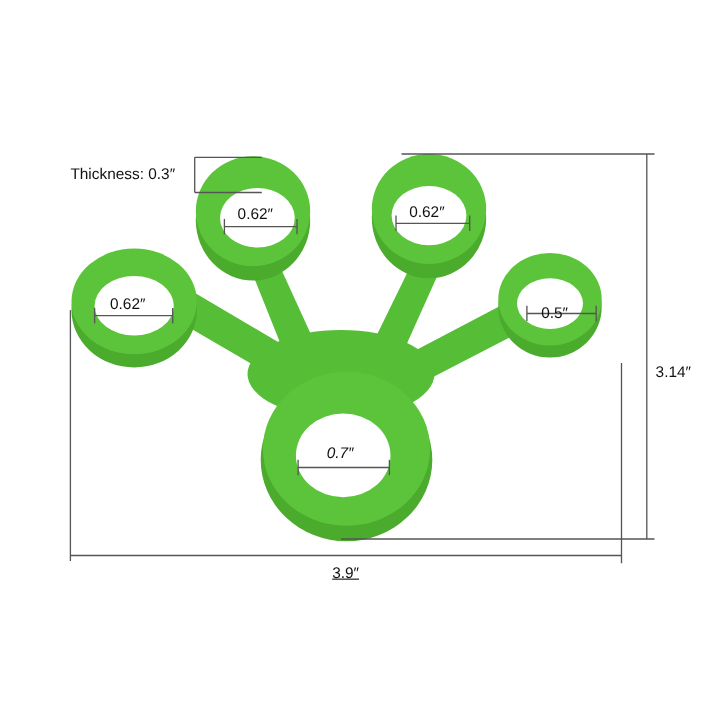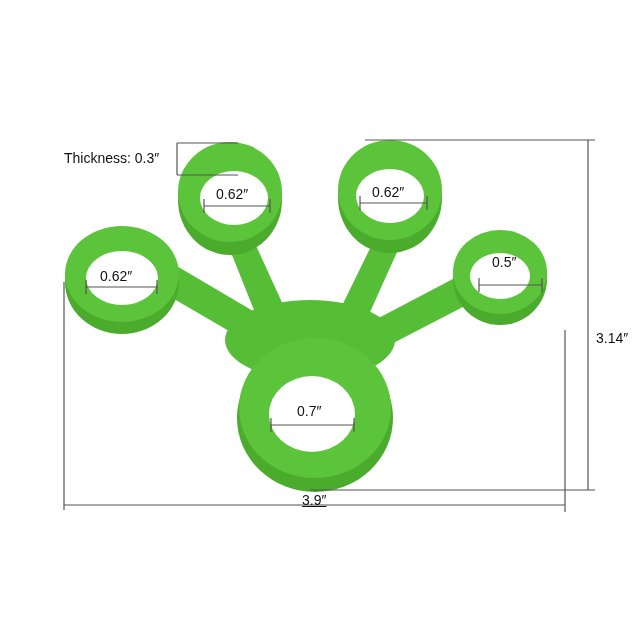--- a/index.html
+++ b/index.html
@@ -69,17 +69,17 @@
       <line x1="365" y1="140" x2="595" y2="140"></line>
       <line x1="588" y1="140" x2="588" y2="490"></line>
       <line x1="310" y1="490" x2="595" y2="490"></line>
     </g>
   </svg>
 
   <span class="lbl" style="left:64px;top:150px;">Thickness: 0.3″</span>
   <span class="lbl" style="left:216px;top:186px;">0.62″</span>
   <span class="lbl" style="left:372px;top:184px;">0.62″</span>
   <span class="lbl" style="left:100px;top:268px;">0.62″</span>
-  <span class="lbl" style="left:492px;top:254px;">0.5″</span>
-  <span class="lbl" style="left:297px;top:403px;">0.7″</span>
-  <span class="lbl" style="left:302px;top:492px;text-decoration:underline;">3.9″</span>
+  <span class="lbl" style="left:492px;top:276px;">0.5″</span>
+  <span class="lbl" style="left:297px;top:403px;font-style:italic;">0.7″</span>
+  <span class="lbl" style="left:302px;top:512px;text-decoration:underline;">3.9″</span>
   <span class="lbl" style="left:596px;top:306px;margin-top:24px;">3.14″</span>
 </div>
 
 </body></html>

